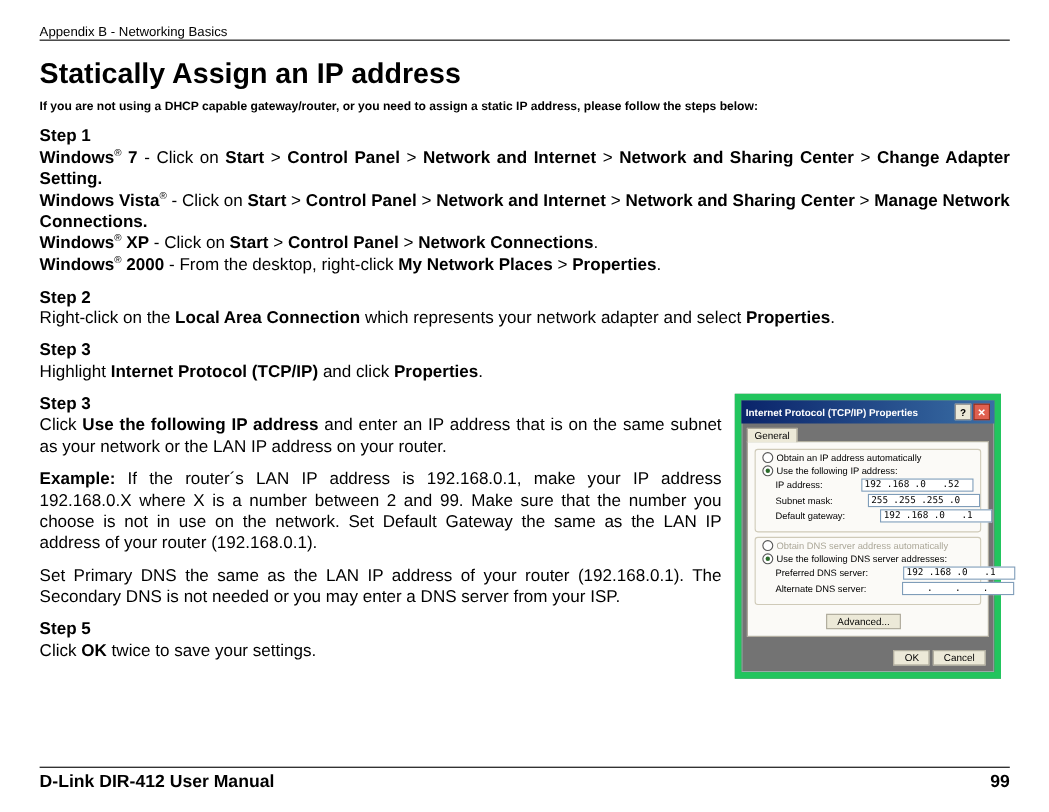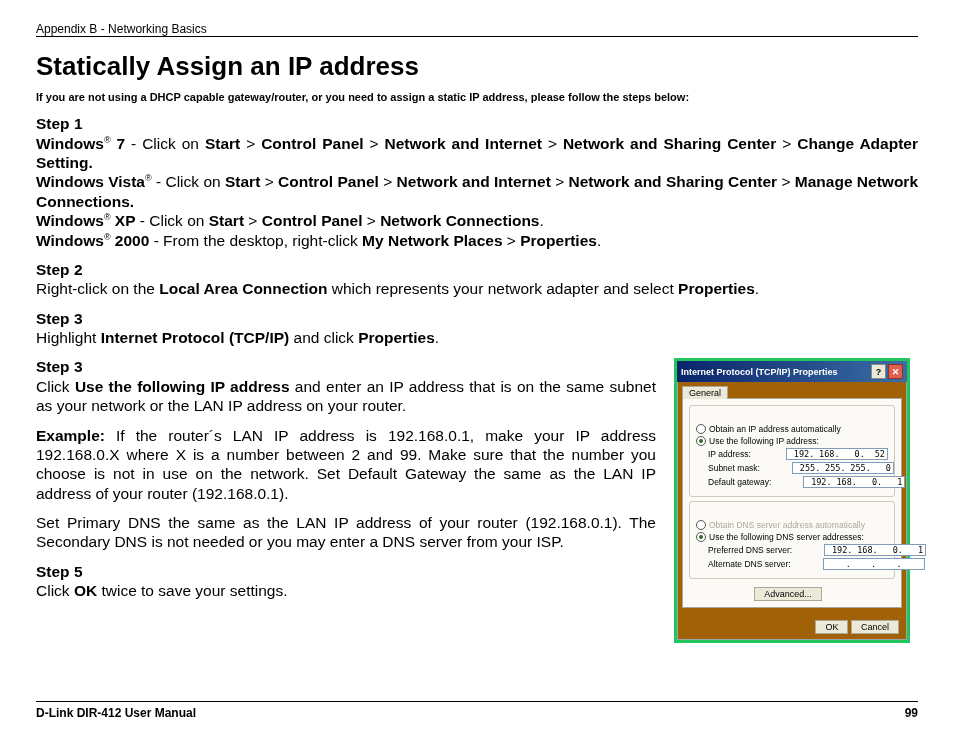--- a/index.html
+++ b/index.html
@@ -38,35 +38,35 @@
   }
   .limited { width: 620px; }
   .bold { font-weight: 700; }
   sup { font-size: 9px; vertical-align: super; }
   .footer {
     position: absolute;
     bottom: 18px;
     left: 36px; right: 36px;
     border-top: 1px solid #000;
     padding-top: 4px;
-    font-size: 12px;
+    font-size: 16px;
     font-weight: 700;
     display: flex;
     justify-content: space-between;
   }
   
   .dialog {
     position: absolute;
     top: 358px;
     right: 44px;
     width: 230px;
     font-family: Tahoma, Arial, sans-serif;
     font-size: 9px;
-    border: 3px solid #22c55e;
-    background: #a16207;
+    border: 6px solid #22c55e;
+    background: #737373;
     box-shadow: 0 0 0 1px #9aa inset;
   }
   .dlg-title {
     background: linear-gradient(to right,#0a246a,#3a6ea5);
     color: #fff;
     font-weight: bold;
     padding: 3px 4px;
     display: flex;
     justify-content: space-between;
     align-items: center;
@@ -98,39 +98,39 @@
     padding: 6px;
     font-size: 8.5px;
     position: relative;
     top: -1px;
     z-index: 1;
   }
   .dlg-desc { margin-bottom: 6px; line-height: 1.15; }
   .group {
     border: 1px solid #cfcab8;
     border-radius: 3px;
-    padding: 16px 6px 6px 6px;
+    padding: 0 6px 6px 6px;
     margin-bottom: 4px;
   }
   .radio-row { display:flex; align-items:center; gap:3px; margin:2px 0; }
   .radio { width:8px; height:8px; border:1px solid #555; border-radius:50%; display:inline-flex; align-items:center; justify-content:center; background:#fff;}
   .radio.sel::after { content:""; width:4px;height:4px;background:#2a6b2a;border-radius:50%; }
   .field-row { display:flex; align-items:center; justify-content:space-between; margin:2px 0 2px 12px;gap:32px; }
   .field-label { white-space: nowrap; }
   .ip-box {
     border: 1px solid #7f9db9;
     background: #fff;
     padding: 0 2px;
     font-family: Tahoma, monospace;
     letter-spacing: 0;
     width: 96px;
     display:flex;
     justify-content:space-between;
   }
-  .ip-box span { width:22px; text-align:right; }
+  .ip-box span { width:22px; text-align:left; }
   .disabled { color:#aca899; }
   .dlg-adv { text-align:center; padding:4px 8px 0 0; }
   .btn {
     display:inline-block;
     border:1px solid #aca899;
     background:#ece9d8;
     padding:1px 9px;
     font-size:9px;
   }
   .dlg-foot {

